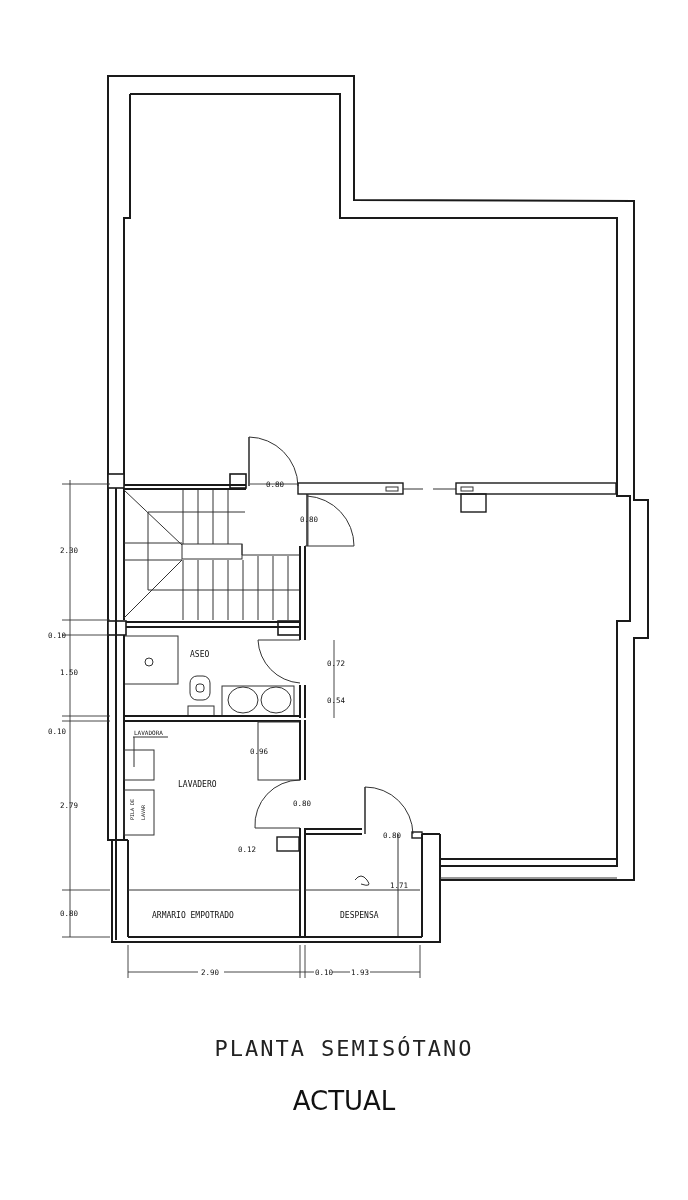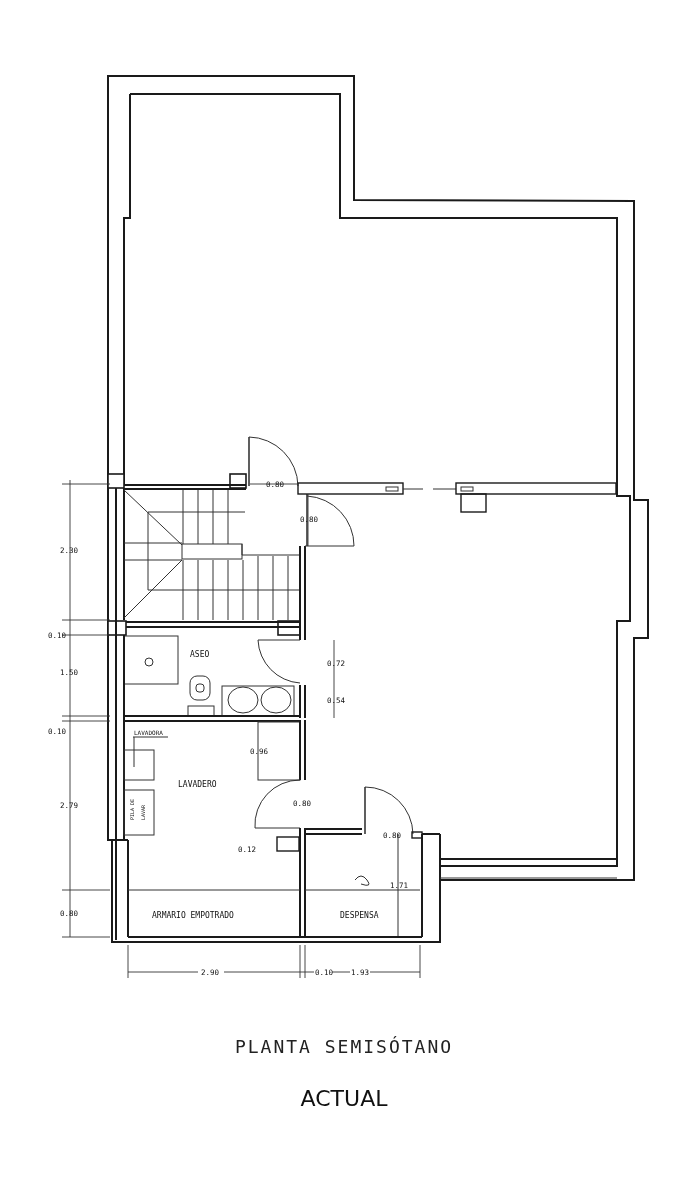--- a/index.html
+++ b/index.html
@@ -6,22 +6,22 @@
     body { width: 688px; height: 1200px; position: relative; overflow: hidden; font-family: "DejaVu Sans Mono", monospace; }
     #plan { position: absolute; left: 0; top: 0; width: 688px; height: 1200px; }
     .w { fill: none; stroke: #1a1a1a; stroke-width: 2; }
     .wt { fill: none; stroke: #1a1a1a; stroke-width: 1.4; }
     .thin { fill: none; stroke: #333; stroke-width: 1; }
     .dim { fill: none; stroke: #333; stroke-width: 0.9; }
     .col { fill: #fff; stroke: #1a1a1a; stroke-width: 1.6; }
     .lbl { font-family: "DejaVu Sans Mono", monospace; font-size: 8px; fill: #111; }
     .dimtxt { font-family: "DejaVu Sans Mono", monospace; font-size: 7.5px; fill: #111; }
     .title { position: absolute; left: 0; width: 688px; text-align: center; color: #222; }
-    .t1 { top: 1036px; font-family: "DejaVu Sans Mono", monospace; font-size: 18px; letter-spacing: 2px; font-weight: normal; }
-    .t2 { top: 1086px; font-family: "DejaVu Sans", sans-serif; font-size: 22px; color: #111; }
+    .t1 { top: 1036px; font-family: "DejaVu Sans Mono", monospace; font-size: 22px; letter-spacing: 2px; font-weight: normal; }
+    .t2 { top: 1086px; font-family: "DejaVu Sans", sans-serif; font-size: 26px; color: #111; }
   </style>
 </head>
 <body>
 
 <svg id="plan" viewBox="0 0 688 1200">
 
   <path class="w" d="M116,76 L354,76 L354,200 L634,201 L634,500 L648,500 L648,638 L634,638 L634,880 L440,880 L440,942 L112,942 L112,840 L108,840 L108,76 Z"></path>
 
   <path class="w" d="M130,94 L340,94 L340,218 L617,218 L617,496 L630,496 L630,621 L617,621 L617,866 L440,866"></path>
   <path class="w" d="M130,94 L130,218 L124,218 L124,486"></path>

